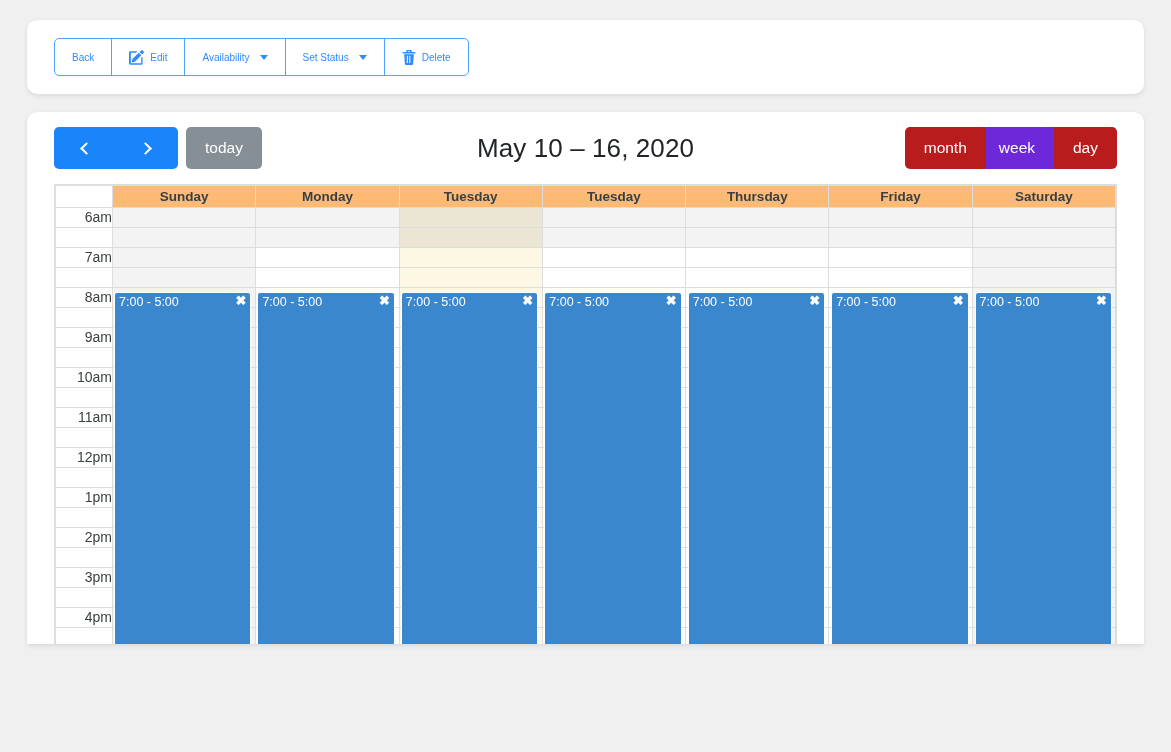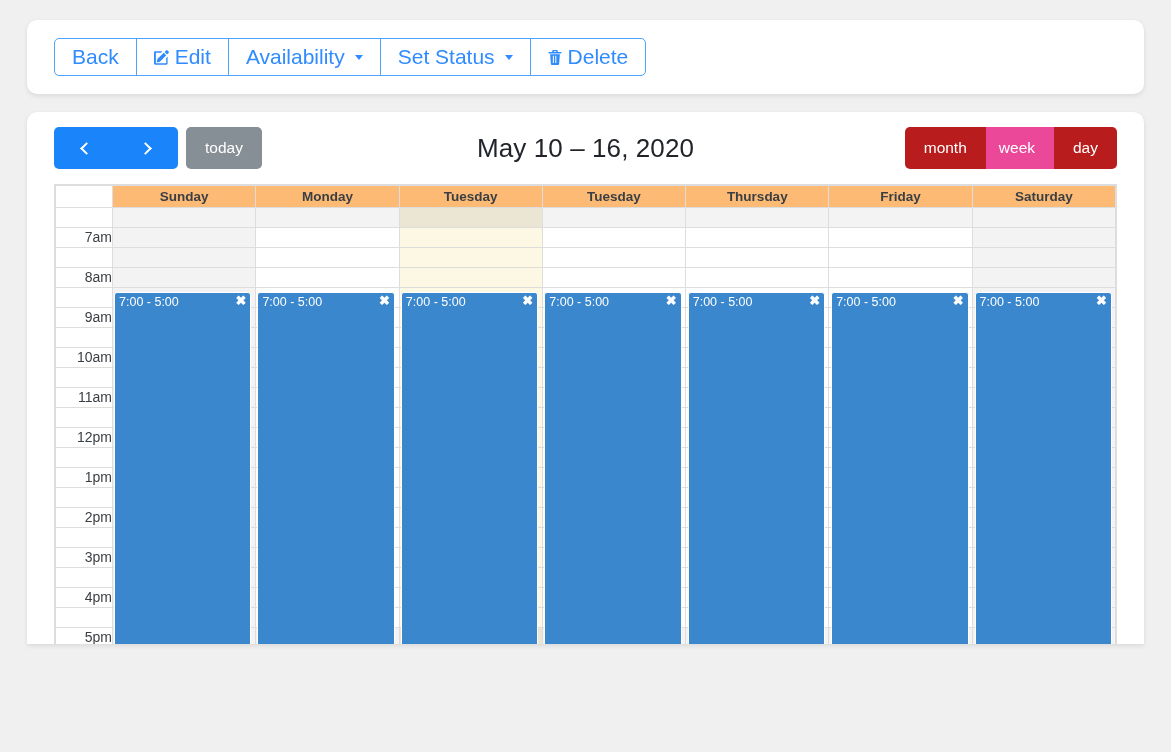--- a/index.html
+++ b/index.html
@@ -26,21 +26,21 @@
     width: 1117px; height: 74px;
     display: flex;
     align-items: center;
   }
   .btn-group { display: flex; margin-left: 27px; }
   .btn {
     height: 38px;
     border: 1px solid #4da3ff;
     background: #fff;
     color: #2f8bff;
-    font-size: 21px;
+    font-size: 10px;
     font-family: "Liberation Sans", sans-serif;
     display: flex;
     align-items: center;
     justify-content: center;
     gap: 6px;
     padding: 0 17px;
     cursor: pointer;
     white-space: nowrap;
     margin-right: -1px;
   }
@@ -129,21 +129,21 @@
     border: none;
     height: 42px;
     padding: 0 19px;
     color: #fff;
     font-size: 15.5px;
     font-family: "Liberation Sans", sans-serif;
     cursor: pointer;
   }
   .view-btn:first-child { border-radius: 5px 0 0 5px; }
   .view-btn:last-child  { border-radius: 0 5px 5px 0; }
-  .view-btn.active { background: #ec4899; padding-left: 13px; }
+  .view-btn.active { background: #6d28d9; padding-left: 13px; }
 
   
   .grid-wrap {
     margin: 0 27px;
     border: 1px solid #ddd;
     border-bottom: none;
     position: relative;
   }
   table.cal { border-collapse: collapse; width: 1061px; table-layout: fixed; }
   table.cal td, table.cal th { border: 1px solid #ddd; padding: 0; }
@@ -300,20 +300,30 @@
               <th class="dayhead">Monday</th>
               <th class="dayhead">Tuesday</th>
               <th class="dayhead">Tuesday</th>
               <th class="dayhead">Thursday</th>
               <th class="dayhead">Friday</th>
               <th class="dayhead">Saturday</th>
             </tr>
         </thead>
         <tbody id="cal-body">
             <tr>
+              <td class="axis hour">6am</td>
+              <td class="slot nonbiz"></td>
+              <td class="slot nonbiz"></td>
+              <td class="slot nonbiz today"></td>
+              <td class="slot nonbiz"></td>
+              <td class="slot nonbiz"></td>
+              <td class="slot nonbiz"></td>
+              <td class="slot nonbiz"></td>
+            </tr>
+            <tr>
               <td class="axis half"></td>
               <td class="slot half nonbiz"></td>
               <td class="slot half nonbiz"></td>
               <td class="slot half nonbiz today"></td>
               <td class="slot half nonbiz"></td>
               <td class="slot half nonbiz"></td>
               <td class="slot half nonbiz"></td>
               <td class="slot half nonbiz"></td>
             </tr>
             <tr>

